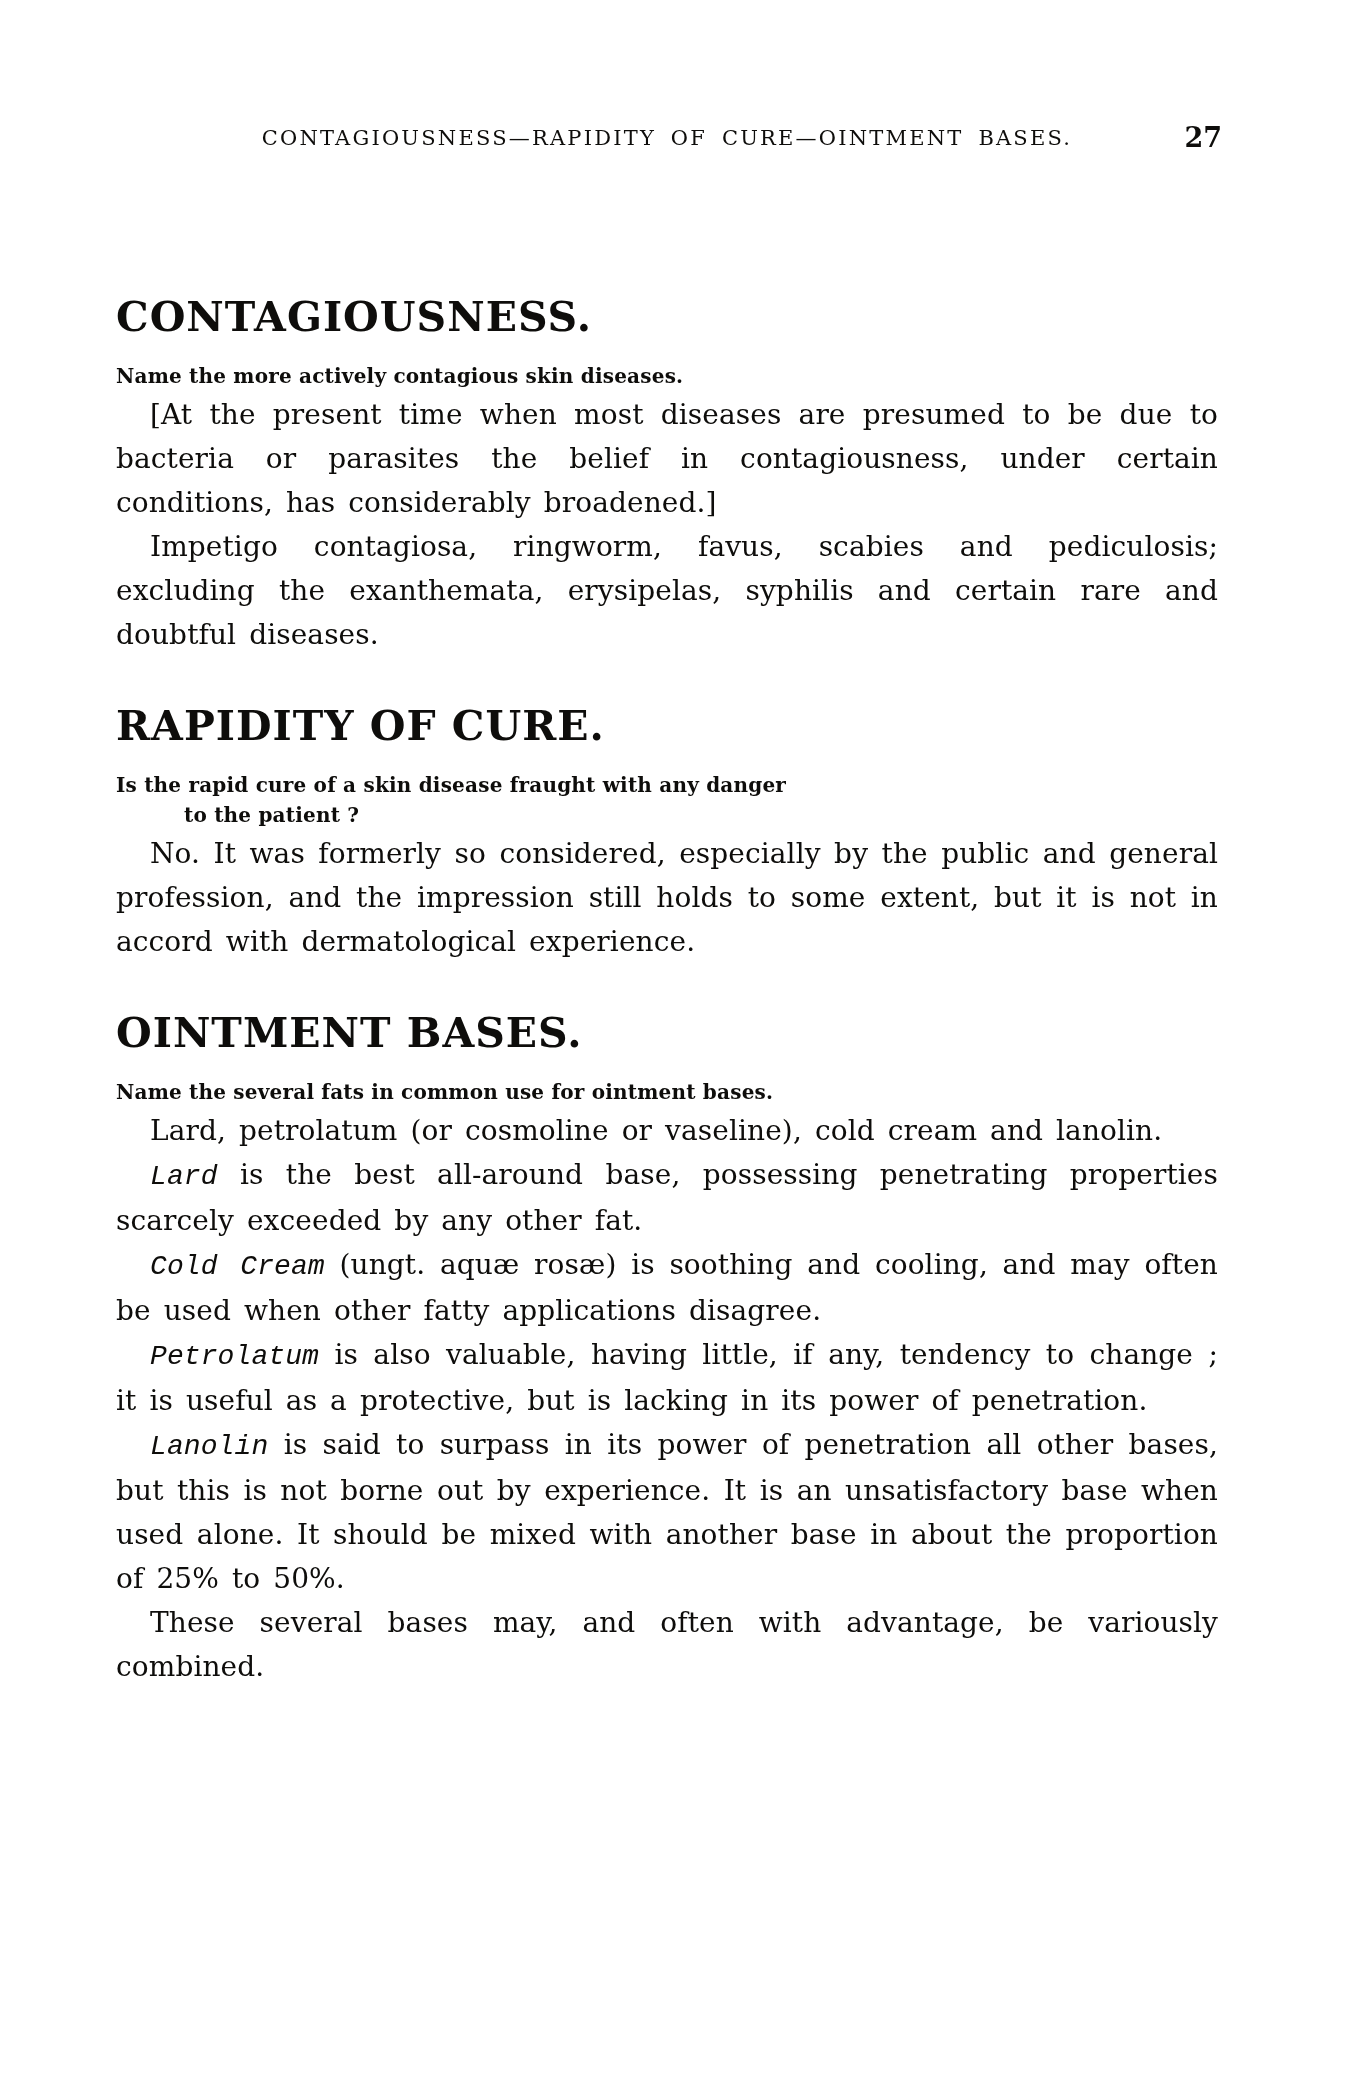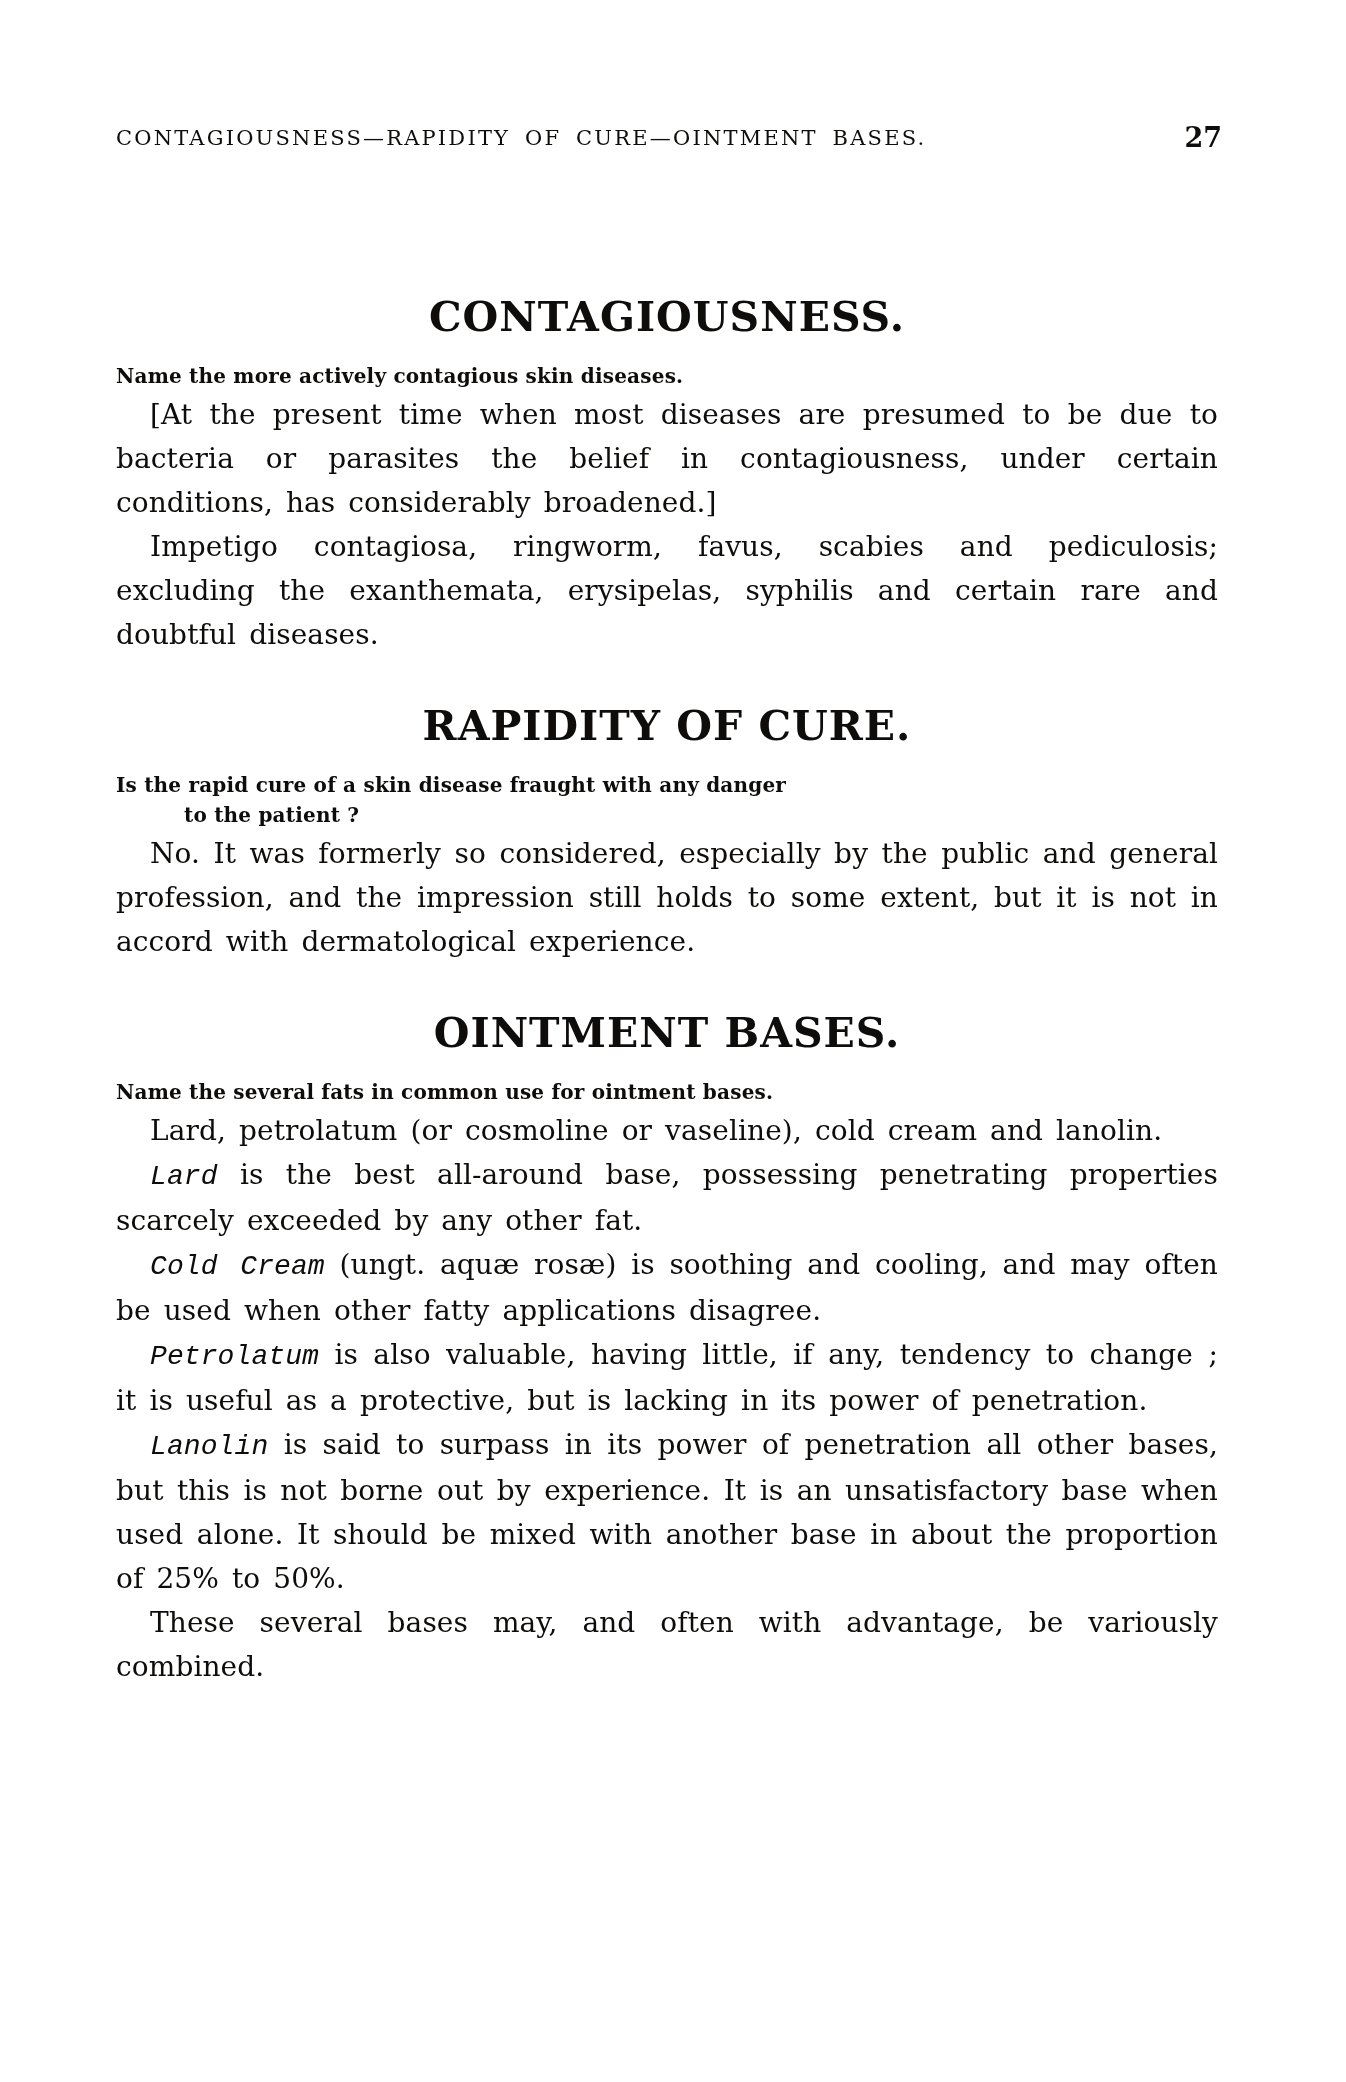--- a/index.html
+++ b/index.html
@@ -19,39 +19,39 @@
     box-sizing: border-box;
     width: 1346px;
     height: 2082px;
     padding: 126px 128px 0 116px;
     background: #ffffff;
   }
   
   .running-head {
     position: relative;
     height: 34px;
-    text-align: left;
+    text-align: center;
     font-size: 21px;
     letter-spacing: 2.2px;
     word-spacing: 6px;
     font-weight: 500;
     white-space: nowrap;
   }
   .running-head .page-num {
     position: absolute;
     right: -4px;
     top: -4px;
     font-size: 27px;
     letter-spacing: 0;
     word-spacing: 0;
     font-weight: 600;
   }
   
   .section-title {
-    text-align: center;
+    text-align: left;
     font-weight: 700;
     font-size: 41px;
     letter-spacing: 1px;
     margin: 46px 0 20px 0;
     line-height: 1.15;
   }
   .section-first .section-title {
     margin-top: 134px;
   }
   

